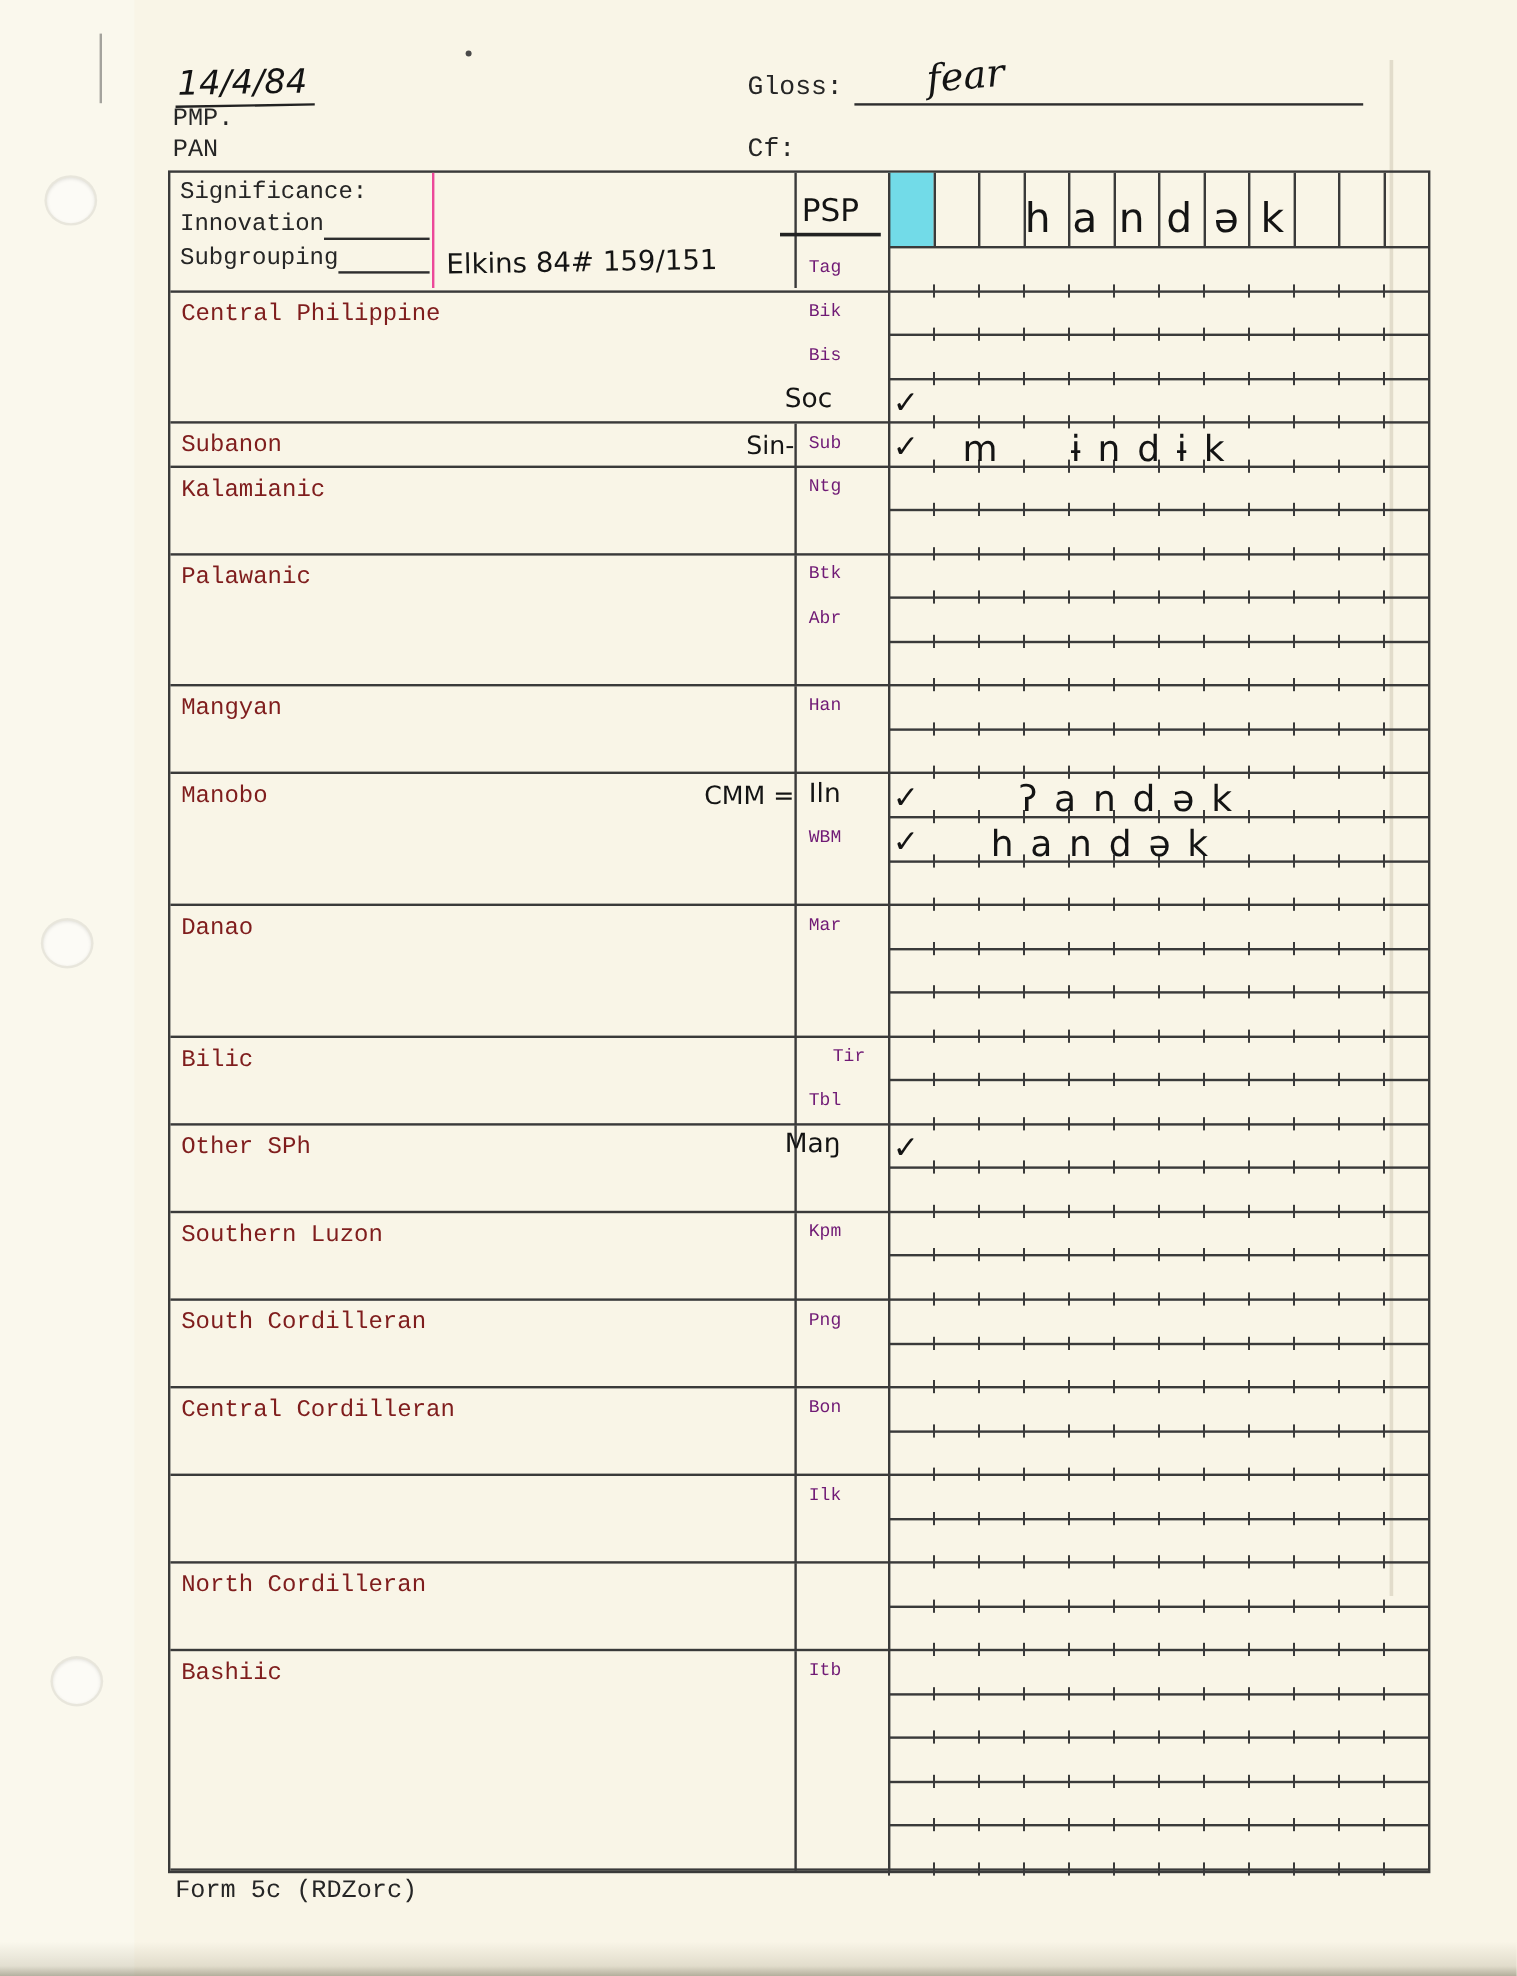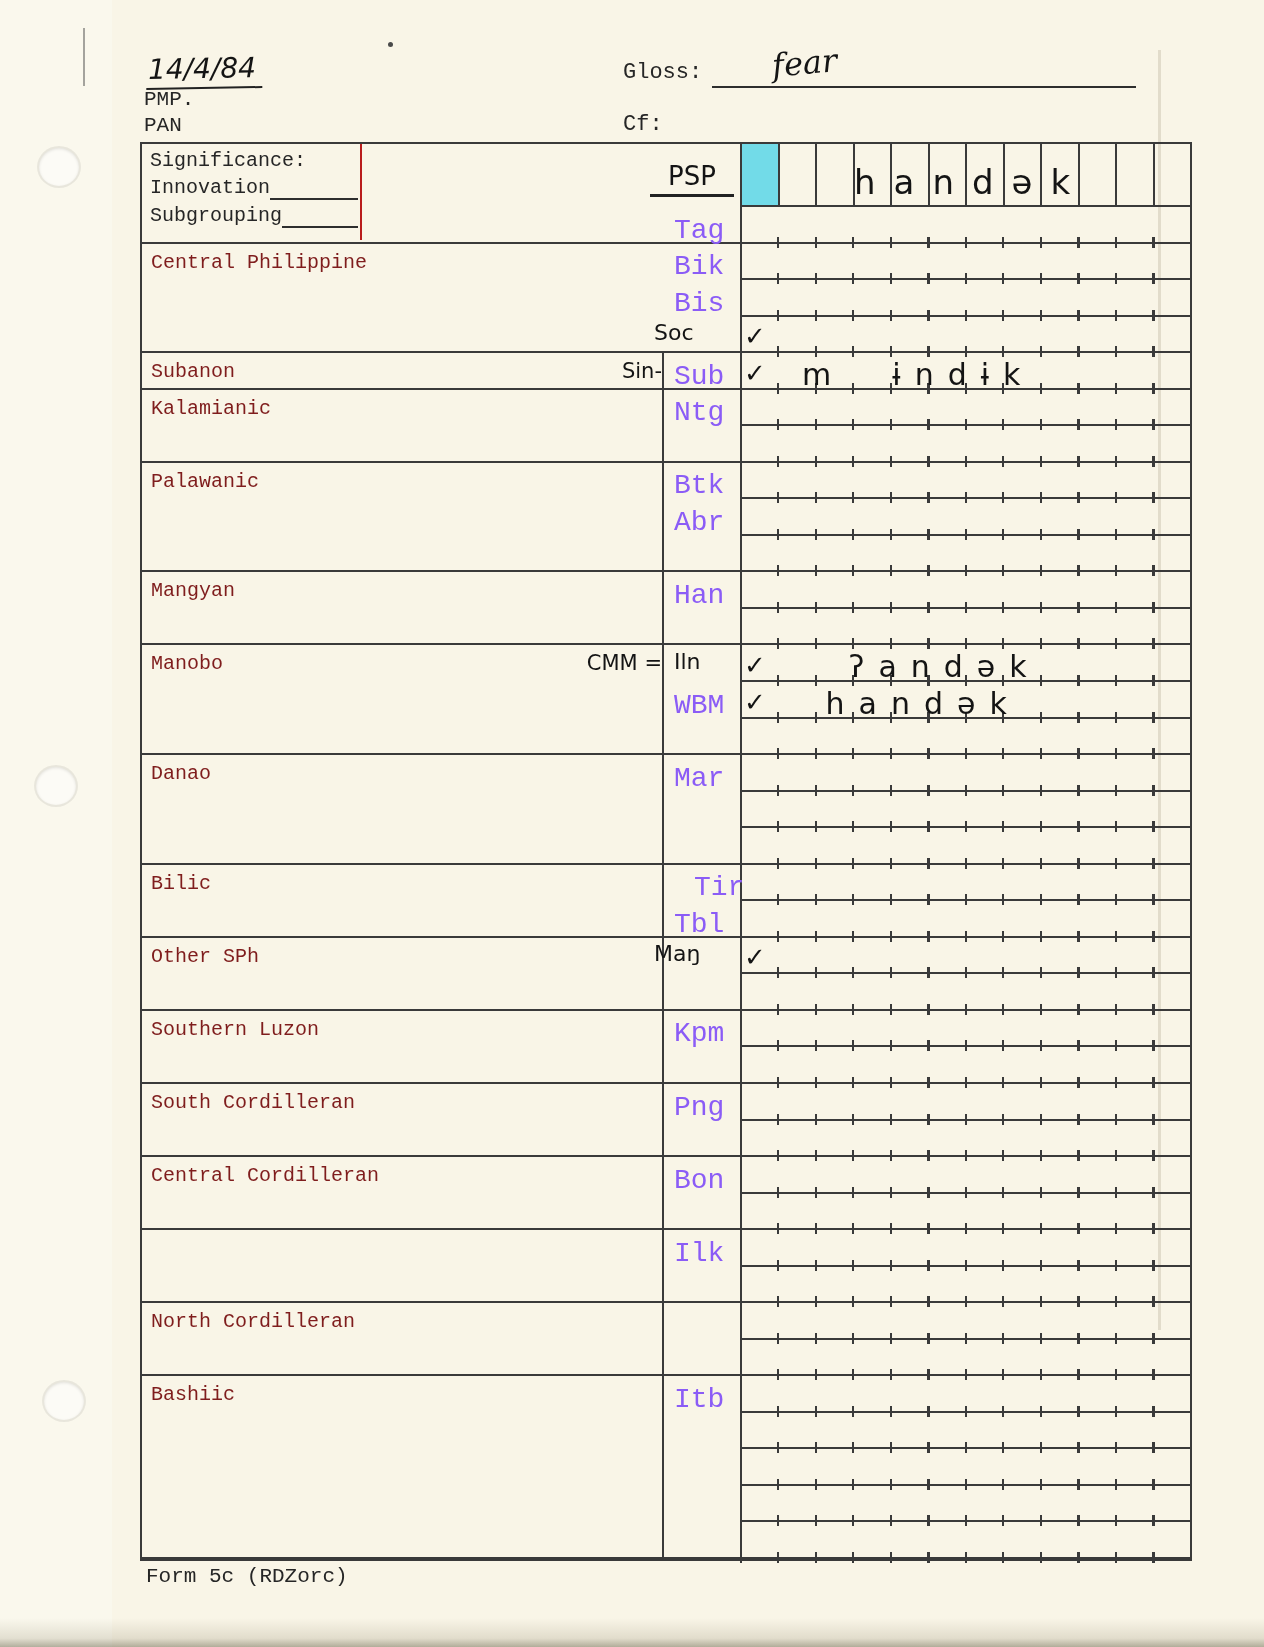--- a/index.html
+++ b/index.html
@@ -30,41 +30,41 @@
   .proto2{left:144px;top:114px;font-size:21px;}
   .gloss-label{left:623px;top:60px;font-size:22px;}
   .gloss-line{left:712px;top:86px;width:424px;height:0;border-bottom:2px solid #2e2e2e;}
   .gloss-value{left:772px;top:44px;font-size:32px;transform:rotate(-5deg);}
   .cf-label{left:623px;top:112px;font-size:22px;}
   .footer{left:146px;top:1565px;font-size:21px;}
 
   
   .table{left:140px;top:142px;width:1048px;height:1415px;border:2px solid #3a3a3a;}
   .grid-left-border{position:absolute;left:598px;top:0;width:2px;height:100%;background:#3a3a3a;}
-  .box-a{position:absolute;left:0;top:0;width:218px;height:96px;border-right:2px solid #b91c1c;}
+  .box-a{position:absolute;left:0;top:0;width:218px;height:96px;border-right:2px solid #ec4899;}
   .box-a .l1{position:absolute;left:8px;top:5px;font-size:20px;}
   .box-a .l2{position:absolute;left:8px;top:32px;font-size:20px;}
   .box-a .l3{position:absolute;left:8px;top:60px;font-size:20px;}
   .box-a .u1{position:absolute;left:128px;top:54px;width:88px;height:0;border-bottom:2px solid #2e2e2e;}
   .box-a .u2{position:absolute;left:140px;top:82px;width:76px;height:0;border-bottom:2px solid #2e2e2e;}
   .box-b{position:absolute;left:218px;top:0;width:302px;height:96px;border-right:2px solid #3a3a3a;}
   .source-note{position:absolute;left:12px;top:62px;font-size:23px;white-space:pre;transform:rotate(-1deg);}
   .psp-label{position:absolute;left:508px;top:17px;width:84px;text-align:center;font-size:26px;
     padding-bottom:3px;border-bottom:3px solid #222;}
   .psp-row-bottom{position:absolute;left:598px;top:61px;width:450px;height:0;border-bottom:2px solid #3a3a3a;}
   .psp-cell{position:absolute;top:0;width:37.5px;height:61px;border-left:2px solid #3a3a3a;box-sizing:border-box;}
   .psp-entry{position:absolute;left:712px;top:18px;font-size:34px;letter-spacing:18px;white-space:pre;}
 
   .group-label{position:absolute;left:9px;font-size:20px;font-family:"Liberation Mono",monospace;color:#7f1d1d;white-space:pre;}
   .vdivider{position:absolute;width:2px;background:#3a3a3a;}
   .grid-line{position:absolute;height:0;border-bottom:2px solid #3a3a3a;}
   .grid-line .ticks{position:absolute;left:0;right:0;top:-5px;height:11px;
     background:repeating-linear-gradient(to right,#3a3a3a 0 2px,transparent 2px 37.5px);}
   .section-border{position:absolute;height:0;border-bottom:2px solid #3a3a3a;}
-  .code{position:absolute;font-size:28px;font-family:"Liberation Mono",monospace;color:#8b5cf6;white-space:pre;}
+  .code{position:absolute;font-size:15px;font-family:"Liberation Mono",monospace;color:#701a75;white-space:pre;}
   .code.hand-code{font-size:22px;font-family:"DejaVu Sans",sans-serif;color:#141414;}
   .pre-note{position:absolute;font-size:21px;font-family:"DejaVu Sans",sans-serif;color:#141414;text-align:right;white-space:pre;}
   .check{position:absolute;font-size:26px;font-family:"DejaVu Sans",sans-serif;color:#141414;}
   .entry{position:absolute;font-size:30px;font-family:"DejaVu Sans",sans-serif;color:#141414;letter-spacing:14px;white-space:pre;}
 </style>
 </head>
 <body>
 
 <div class="abs edge-strip-left"></div>
 <div class="abs edge-line"></div>
@@ -87,20 +87,23 @@
   <div class="grid-left-border"></div>
 
   <div class="box-a">
     <div class="l1 mono">Significance:</div>
     <div class="l2 mono">Innovation</div>
     <div class="l3 mono">Subgrouping</div>
     <div class="u1"></div>
     <div class="u2"></div>
   </div>
 
+  <div class="box-b">
+    <div class="source-note hand">Elkins 84# 159/151</div>
+  </div>
 
   <div class="psp-label hand">PSP</div>
   <div class="psp-row-bottom"></div>
   <div class="psp-entry hand">handək</div>
 <div class="grid-line" style="left: 598px; top: 97.54px; width: 450px;">
       <div class="ticks"></div>
     </div>
     <div class="section-border" style="left: 0px; top: 97.54px; width: 598px;"></div>
     <div class="code" style="left: 532px; top: 70.54px;">Tag</div>
     <div class="group-label" style="top: 106.54px;">Central Philippine</div>

